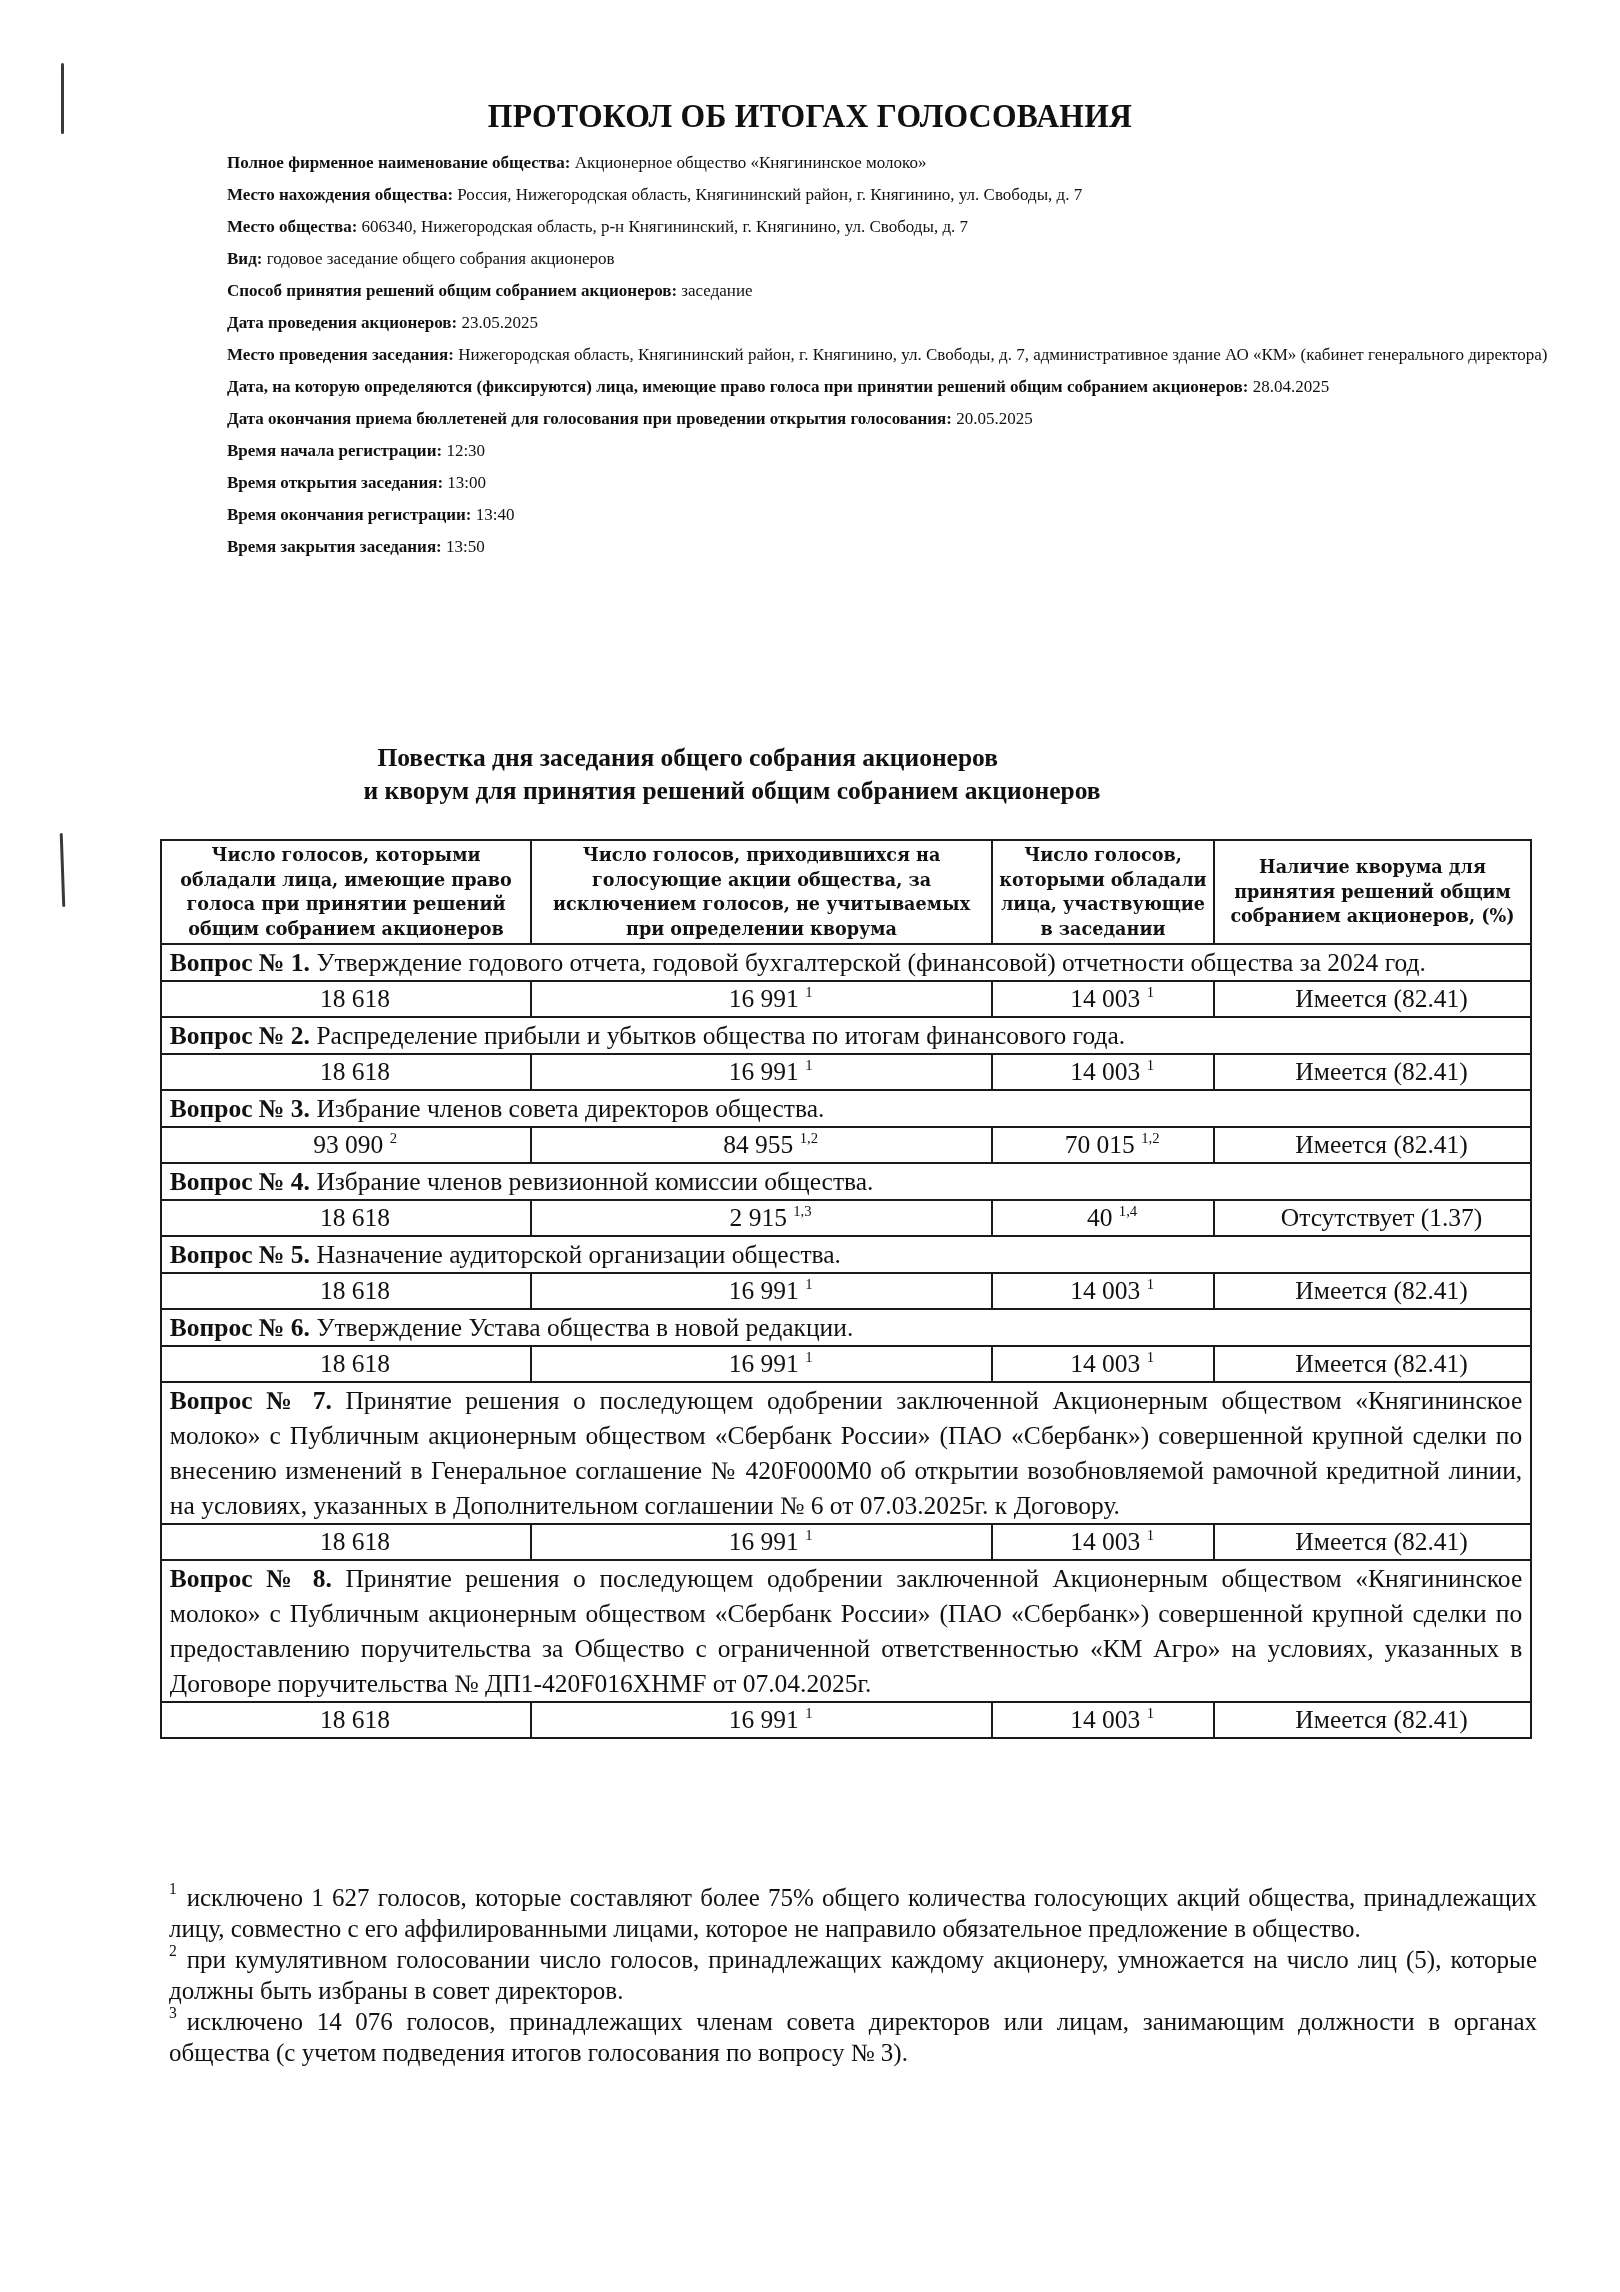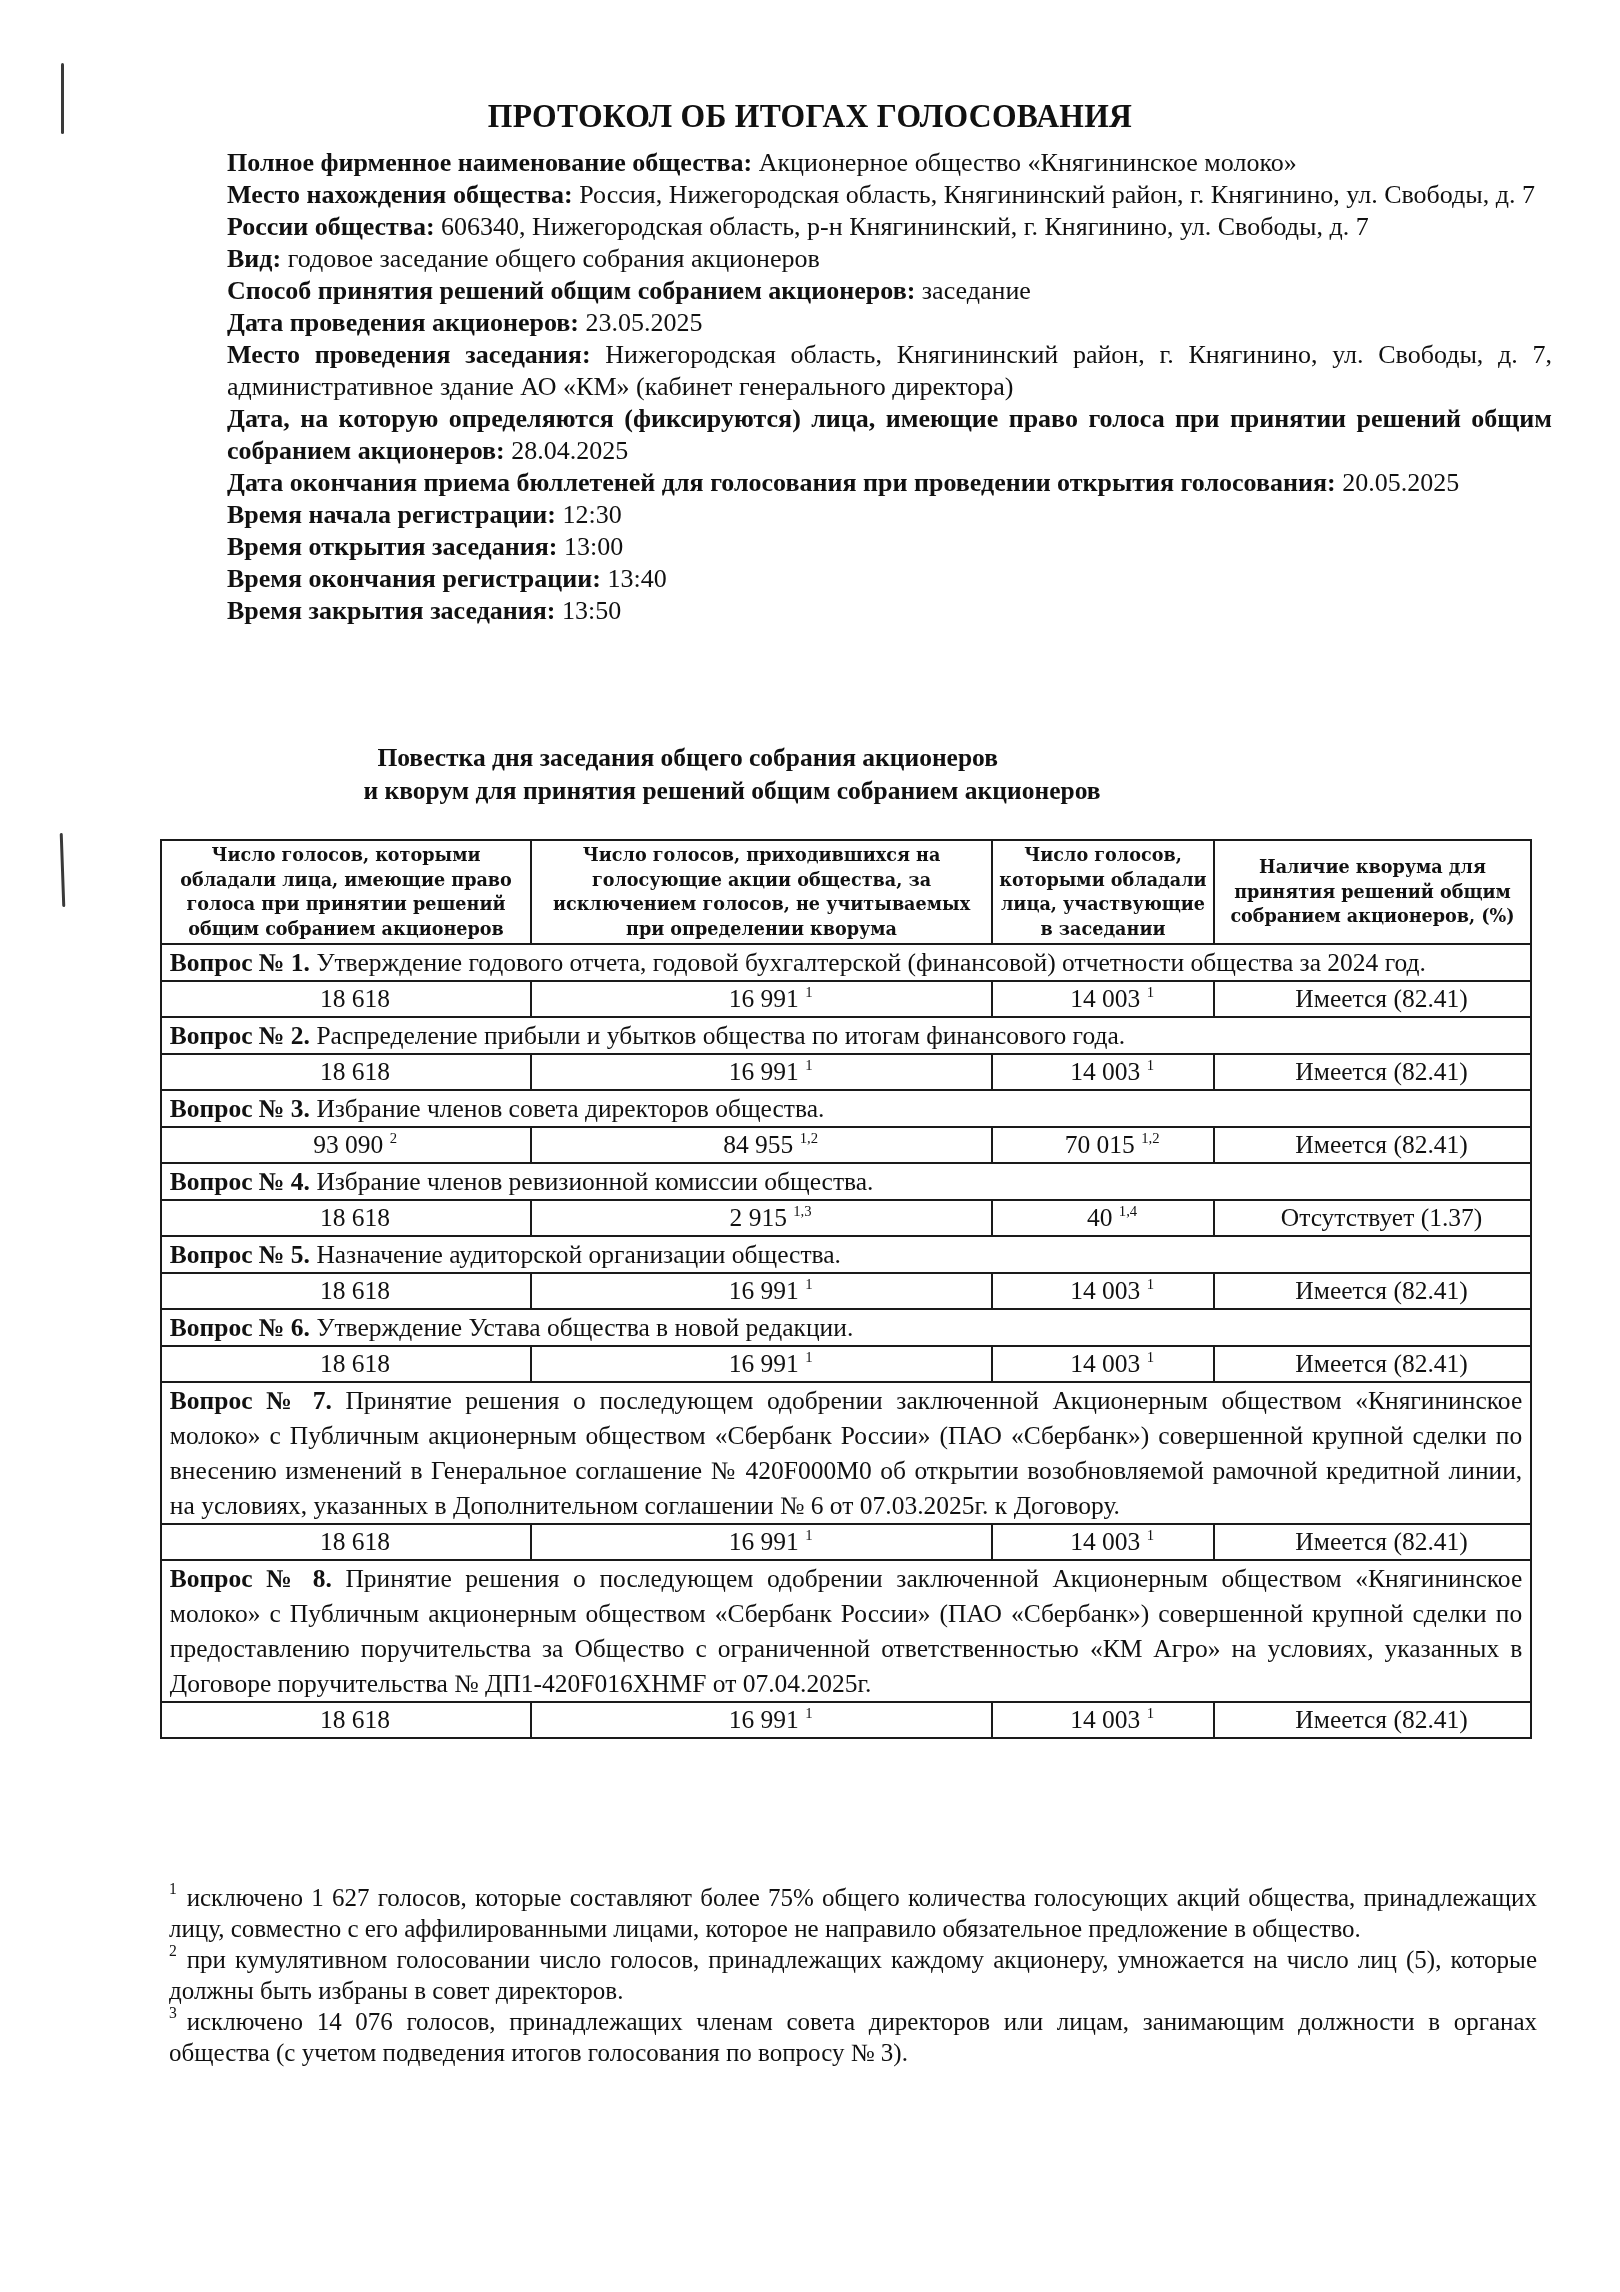--- a/index.html
+++ b/index.html
@@ -15,21 +15,21 @@
   .mark-2 { left: 61px; top: 833px; height: 74px; transform: rotate(-2deg); }
 
   .title {
     position: absolute; left: 0; width: 1620px; top: 74px;
     text-align: center; font-weight: bold; font-size: 34px; letter-spacing: 0.3px;
     transform: scaleX(0.93);
   }
 
   .info {
     position: absolute; left: 227px; top: 147px; width: 1325px;
-    font-size: 26px; line-height: 32px;
+    font-size: 17px; line-height: 32px;
   }
   .info p { margin: 0; text-align: justify; text-align-last: left; }
   .info .lbl { font-weight: bold; }
   .info p.just { text-align-last: auto; }
 
   .agenda-title {
     position: absolute; left: 0; width: 1395px; top: 741px;
     font-weight: bold; font-size: 25.5px; line-height: 33px; text-align: center;
   }
   .agenda-title div:nth-child(1) { margin-left: -19.6px; }
@@ -67,21 +67,21 @@
 <body>
 
 <div class="margin-mark mark-1"></div>
 <div class="margin-mark mark-2"></div>
 
 <h1 class="title">ПРОТОКОЛ ОБ ИТОГАХ ГОЛОСОВАНИЯ</h1>
 
 <div class="info">
   <p><span class="lbl">Полное фирменное наименование общества:</span> <span>Акционерное общество «Княгининское молоко»</span></p>
   <p class="just"><span class="lbl">Место нахождения общества:</span> <span>Россия, Нижегородская область, Княгининский район, г. Княгинино, ул. Свободы, д. 7</span></p>
-  <p><span class="lbl">России общества:</span> <span>606340, Нижегородская область, р-н Княгининский, г. Княгинино, ул. Свободы, д. 7</span></p>
+  <p><span class="lbl">Место общества:</span> <span>606340, Нижегородская область, р-н Княгининский, г. Княгинино, ул. Свободы, д. 7</span></p>
   <p><span class="lbl">Вид:</span> <span>годовое заседание общего собрания акционеров</span></p>
   <p><span class="lbl">Способ принятия решений общим собранием акционеров:</span> <span>заседание</span></p>
   <p><span class="lbl">Дата проведения акционеров:</span> <span>23.05.2025</span></p>
   <p class="just"><span class="lbl">Место проведения заседания:</span> <span>Нижегородская область, Княгининский район, г. Княгинино, ул. Свободы, д. 7, административное здание АО «КМ» (кабинет генерального директора)</span></p>
   <p class="just"><span class="lbl">Дата, на которую определяются (фиксируются) лица, имеющие право голоса при принятии решений общим собранием акционеров:</span> <span>28.04.2025</span></p>
   <p class="just"><span class="lbl">Дата окончания приема бюллетеней для голосования при проведении открытия голосования:</span> <span>20.05.2025</span></p>
   <p><span class="lbl">Время начала регистрации:</span> <span> 12:30</span></p>
   <p><span class="lbl">Время открытия заседания:</span> <span> 13:00</span></p>
   <p><span class="lbl">Время окончания регистрации:</span> <span> 13:40</span></p>
   <p><span class="lbl">Время закрытия заседания:</span> <span> 13:50</span></p>

